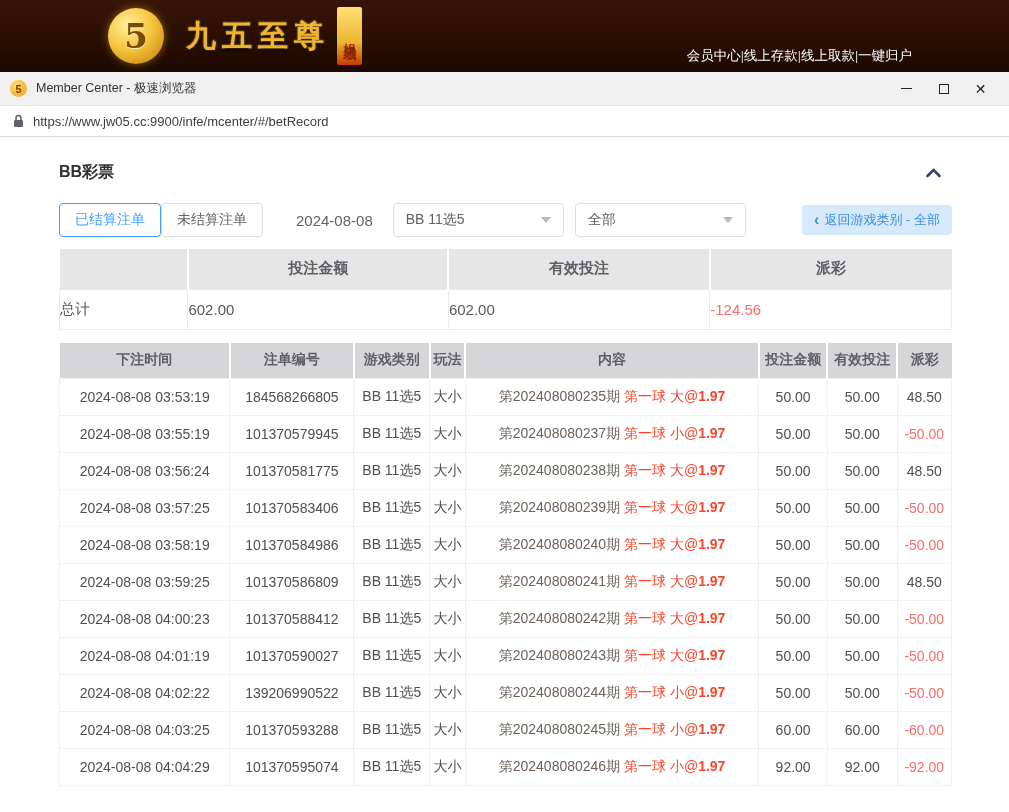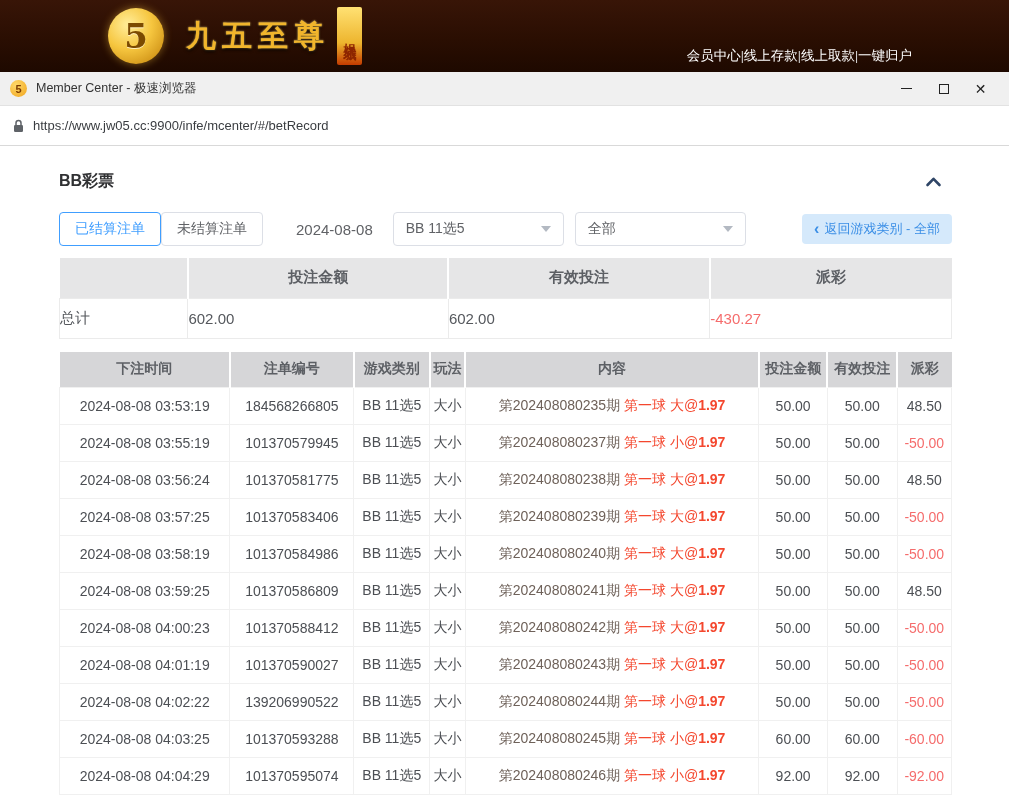--- a/index.html
+++ b/index.html
@@ -23,21 +23,21 @@
   
   .titlebar{height:34px;background:#f0f0f0;display:flex;align-items:center;padding:0 10px;border-bottom:1px solid #e2e2e2}
   .favicon{width:17px;height:17px;border-radius:50%;background:radial-gradient(circle at 35% 30%,#ffd96a,#f0a31b);
     color:#7c3c00;font-size:11px;font-weight:bold;display:flex;align-items:center;justify-content:center;flex:0 0 auto}
   .win-title{margin-left:9px;font-size:12.5px;color:#333}
   .win-controls{margin-left:auto;display:flex;align-items:center}
   .ctrl{width:37px;height:34px;display:flex;align-items:center;justify-content:center;cursor:pointer;color:#222}
   .min-glyph{width:11px;height:1px;background:#222;display:block}
   .max-glyph{width:10px;height:10px;border:1px solid #222;display:block}
   .ctrl.close{font-size:14px}
-  .urlbar{height:40px;background:#fff;border-bottom:1px solid #d9d9d9;display:flex;align-items:center;padding:8px 13px}
+  .urlbar{height:31px;background:#fff;border-bottom:1px solid #d9d9d9;display:flex;align-items:center;padding:8px 13px}
   .lock{display:flex;margin-right:9px}
   .url-text{font-size:13px;color:#3a3d41;cursor:text}
 
   
   .content{padding:24px 57px 0 59px}
   .panel-header{display:flex;justify-content:space-between;align-items:center;height:22px;margin-bottom:20px}
   .panel-title{font-size:16px;font-weight:bold;color:#303133}
   .collapse{cursor:pointer;display:flex;margin-right:10px}
   .filter-row{display:flex;align-items:center;margin-bottom:12px;height:34px}
   .btn{height:34px;padding:0 15px;border-radius:4px;background:#fff;font-size:14px;cursor:pointer;font-family:inherit}
@@ -152,21 +152,21 @@
         <th>投注金额</th>
         <th>有效投注</th>
         <th>派彩</th>
       </tr>
     </thead>
     <tbody>
       <tr>
         <td>总计</td>
         <td>602.00</td>
         <td>602.00</td>
-        <td class="neg">-430.27</td>
+        <td class="neg">-124.56</td>
       </tr>
     </tbody>
   </table>
 
   <table class="bets">
     <colgroup>
       <col style="width:19.1%">
         <col style="width:13.9%">
         <col style="width:8.5%">
         <col style="width:4.0%">

